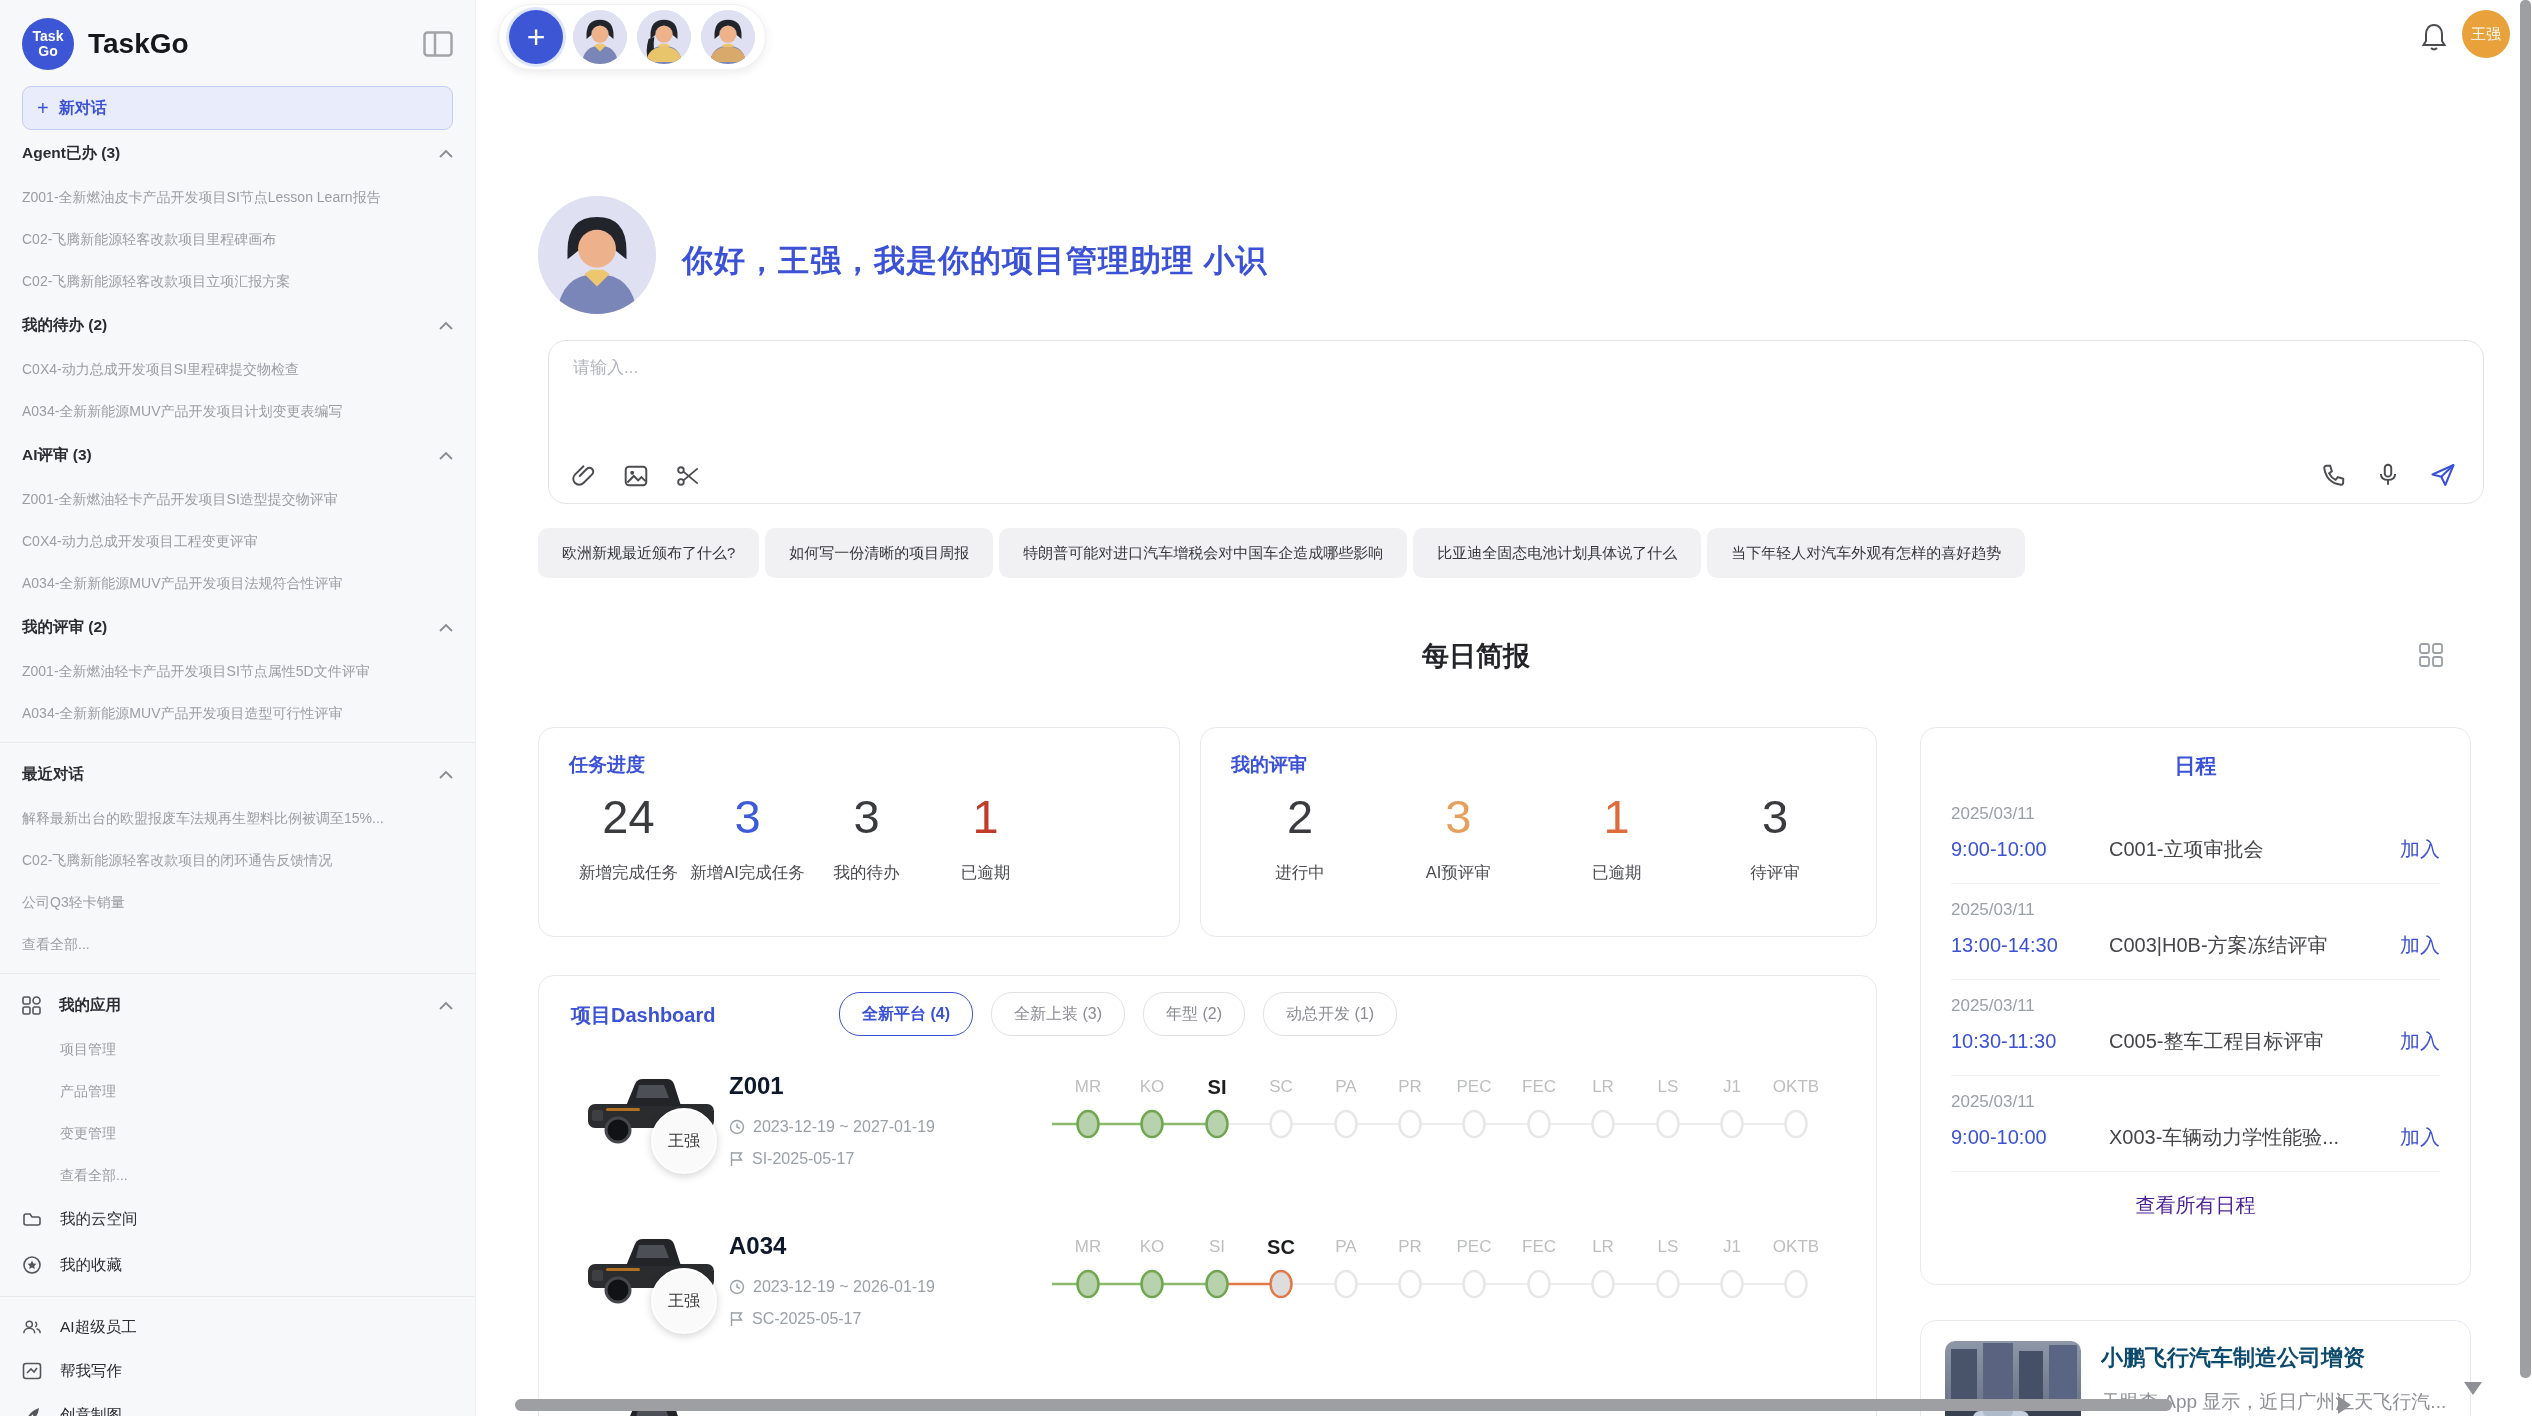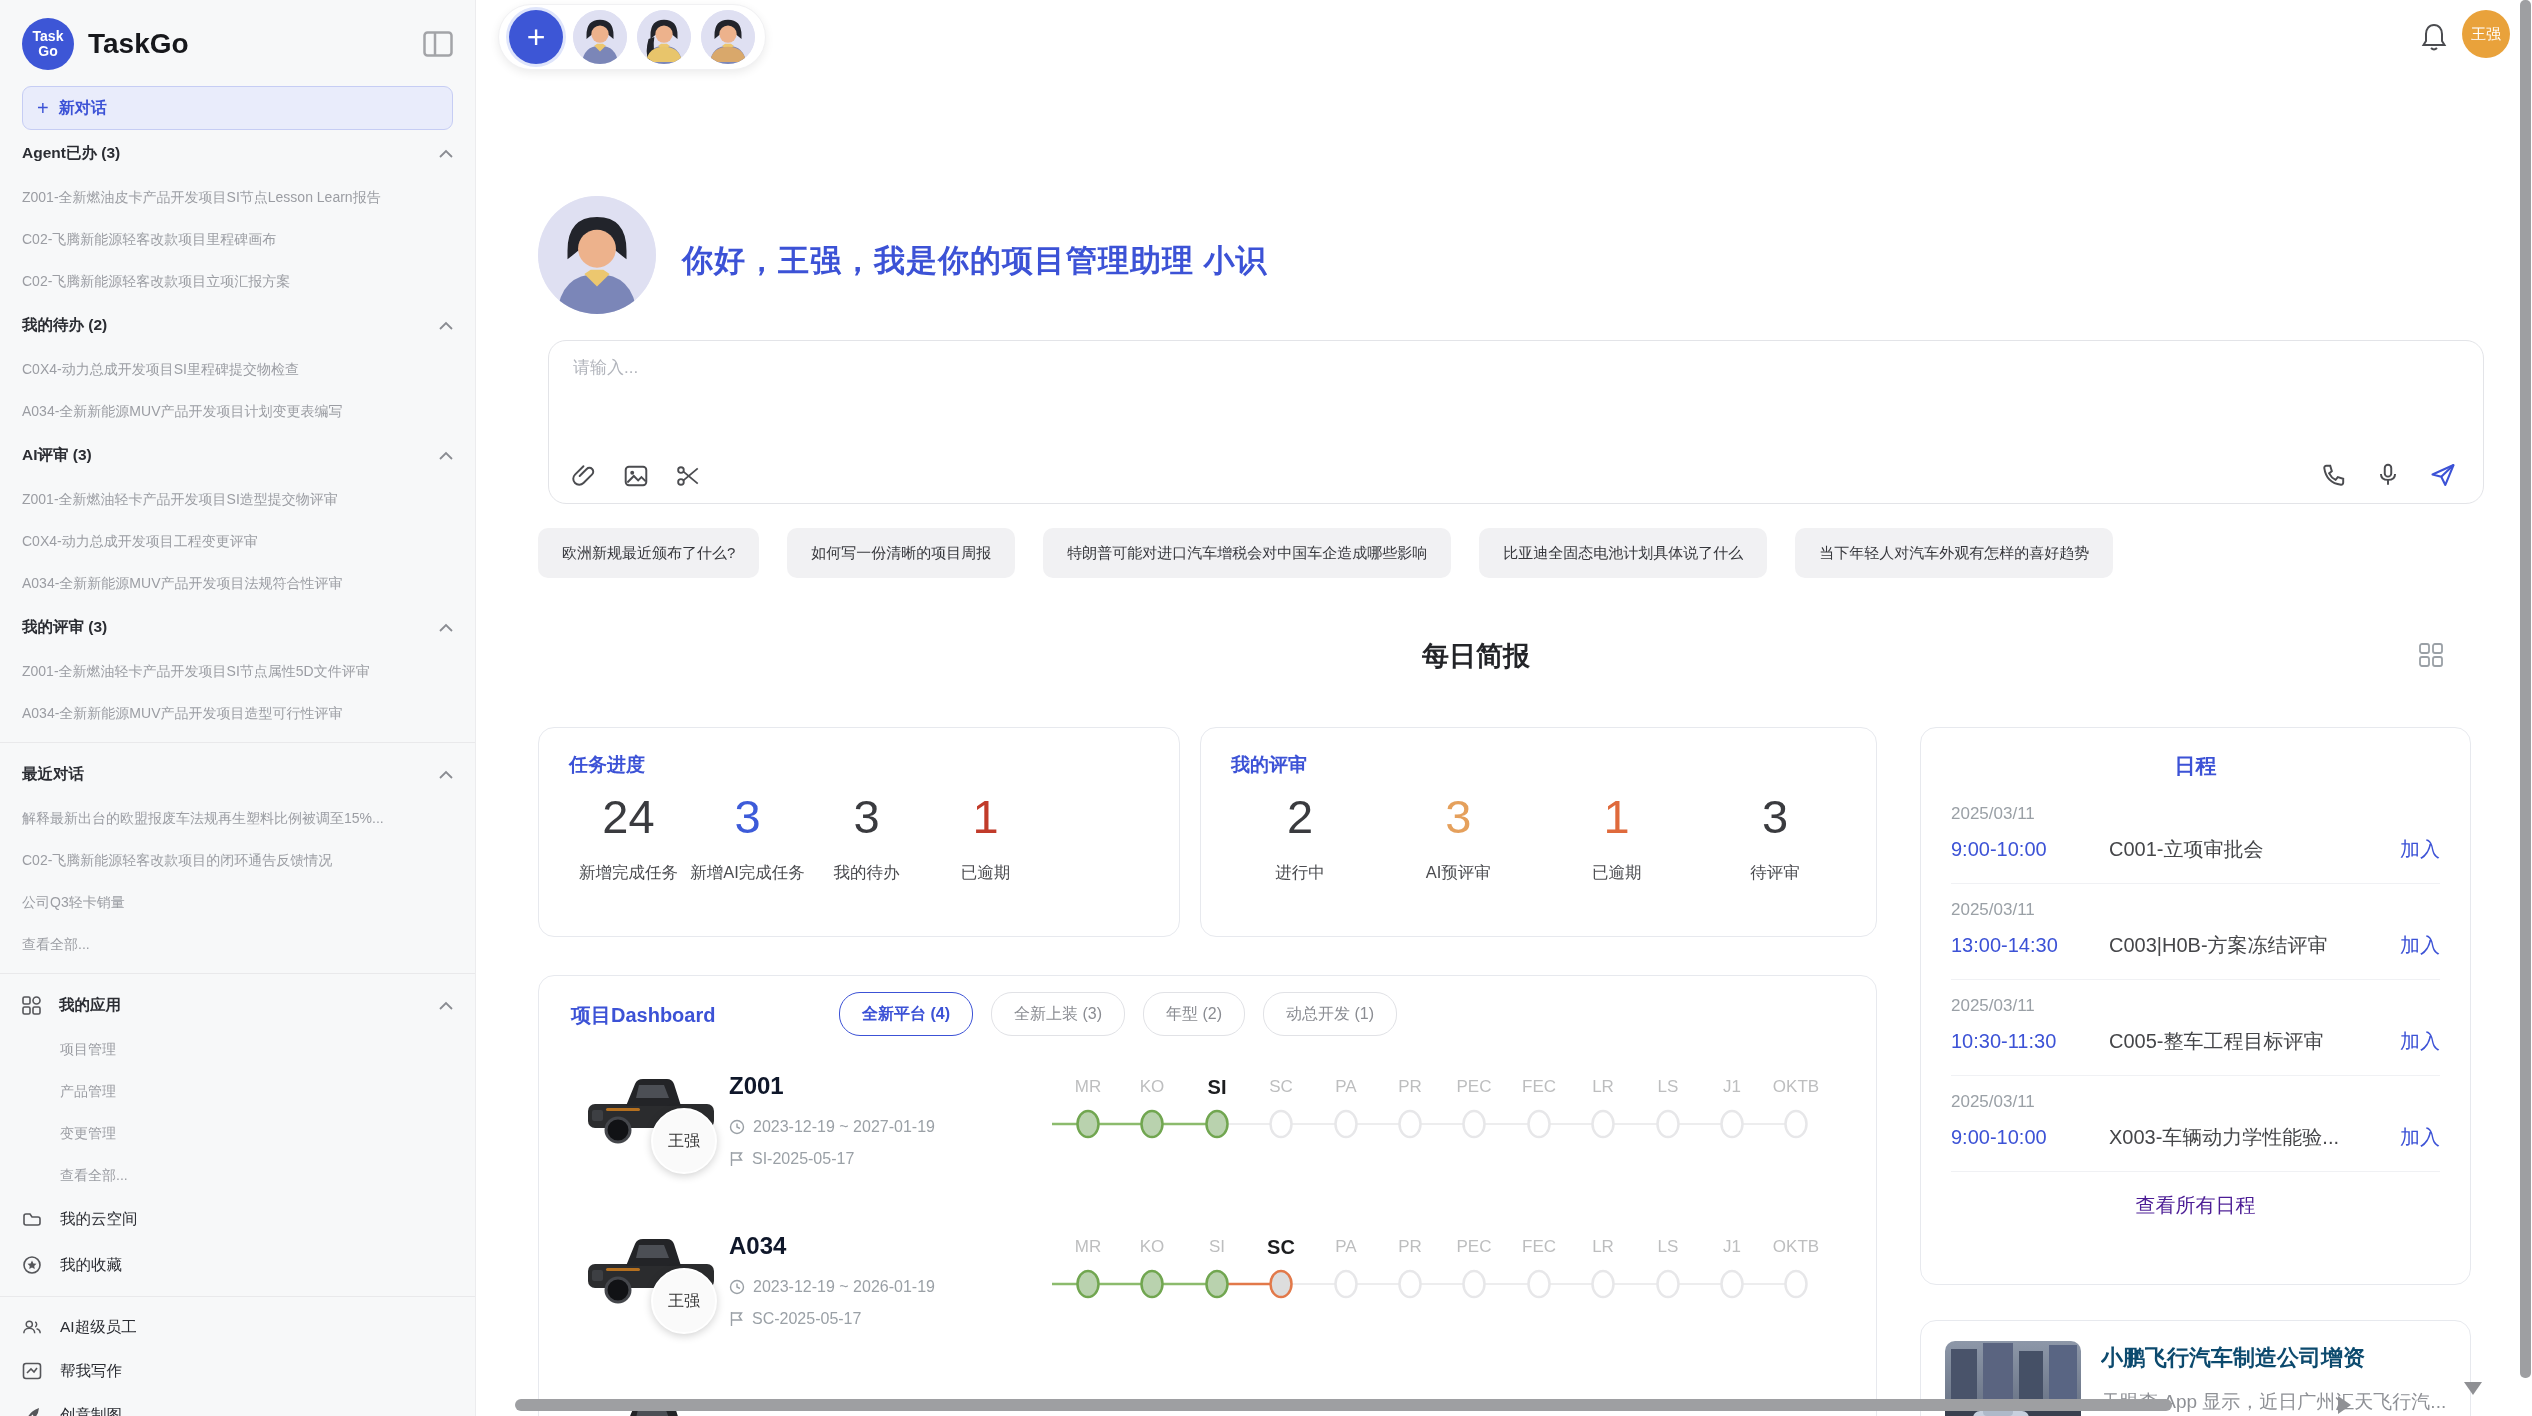--- a/index.html
+++ b/index.html
@@ -70,21 +70,21 @@
   .composer input{
     position:absolute;left:22px;top:16px;width:1200px;border:none;outline:none;
     font-size:17px;color:#333;background:transparent;
     font-family:"Liberation Sans","DejaVu Sans",sans-serif;
   }
   .composer input::placeholder{color:#b2b5bc;}
   .c-icons-left{position:absolute;left:22px;bottom:14px;display:flex;gap:26px;align-items:center;}
   .c-icons-right{position:absolute;right:26px;bottom:14px;display:flex;gap:28px;align-items:center;}
   .c-ic{cursor:pointer;display:flex;align-items:center;justify-content:center;}
 
-  .chips{position:absolute;left:62px;top:528px;display:flex;gap:28px;}
+  .chips{position:absolute;left:62px;top:528px;display:flex;gap:6px;}
   .chip{
     height:50px;border-radius:10px;background:#f1f1f3;color:#37383d;font-size:15px;
     display:flex;align-items:center;padding:0 24px;white-space:nowrap;cursor:pointer;
   }
 
   .brief-title{position:absolute;left:0;top:638px;width:2000px;text-align:center;font-size:27px;font-weight:700;color:#232428;}
   .brief-grid-icon{position:absolute;left:1942px;top:642px;cursor:pointer;}
 
   .card{position:absolute;background:#fff;border:1px solid #e7e9ee;border-radius:16px;box-sizing:border-box;}
   .card-title{font-size:19px;color:#3c52d6;font-weight:600;}
@@ -224,21 +224,21 @@
         <svg width="14" height="9" viewBox="0 0 14 9">
           <polyline points="1,8 7,2 13,8" fill="none" stroke="#8a8c92" stroke-width="1.8"></polyline>
         </svg>
       </span>
   </div>
   <div class="sec-item">Z001-全新燃油轻卡产品开发项目SI造型提交物评审</div>
   <div class="sec-item">C0X4-动力总成开发项目工程变更评审</div>
   <div class="sec-item">A034-全新新能源MUV产品开发项目法规符合性评审</div>
 
   <div class="sec-header">
-    <span>我的评审 (3)</span>
+    <span>我的评审 (2)</span>
     <span class="chev">
         <svg width="14" height="9" viewBox="0 0 14 9">
           <polyline points="1,8 7,2 13,8" fill="none" stroke="#8a8c92" stroke-width="1.8"></polyline>
         </svg>
       </span>
   </div>
   <div class="sec-item">Z001-全新燃油轻卡产品开发项目SI节点属性5D文件评审</div>
   <div class="sec-item">A034-全新新能源MUV产品开发项目造型可行性评审</div>
 
   <div class="side-divider"></div>

